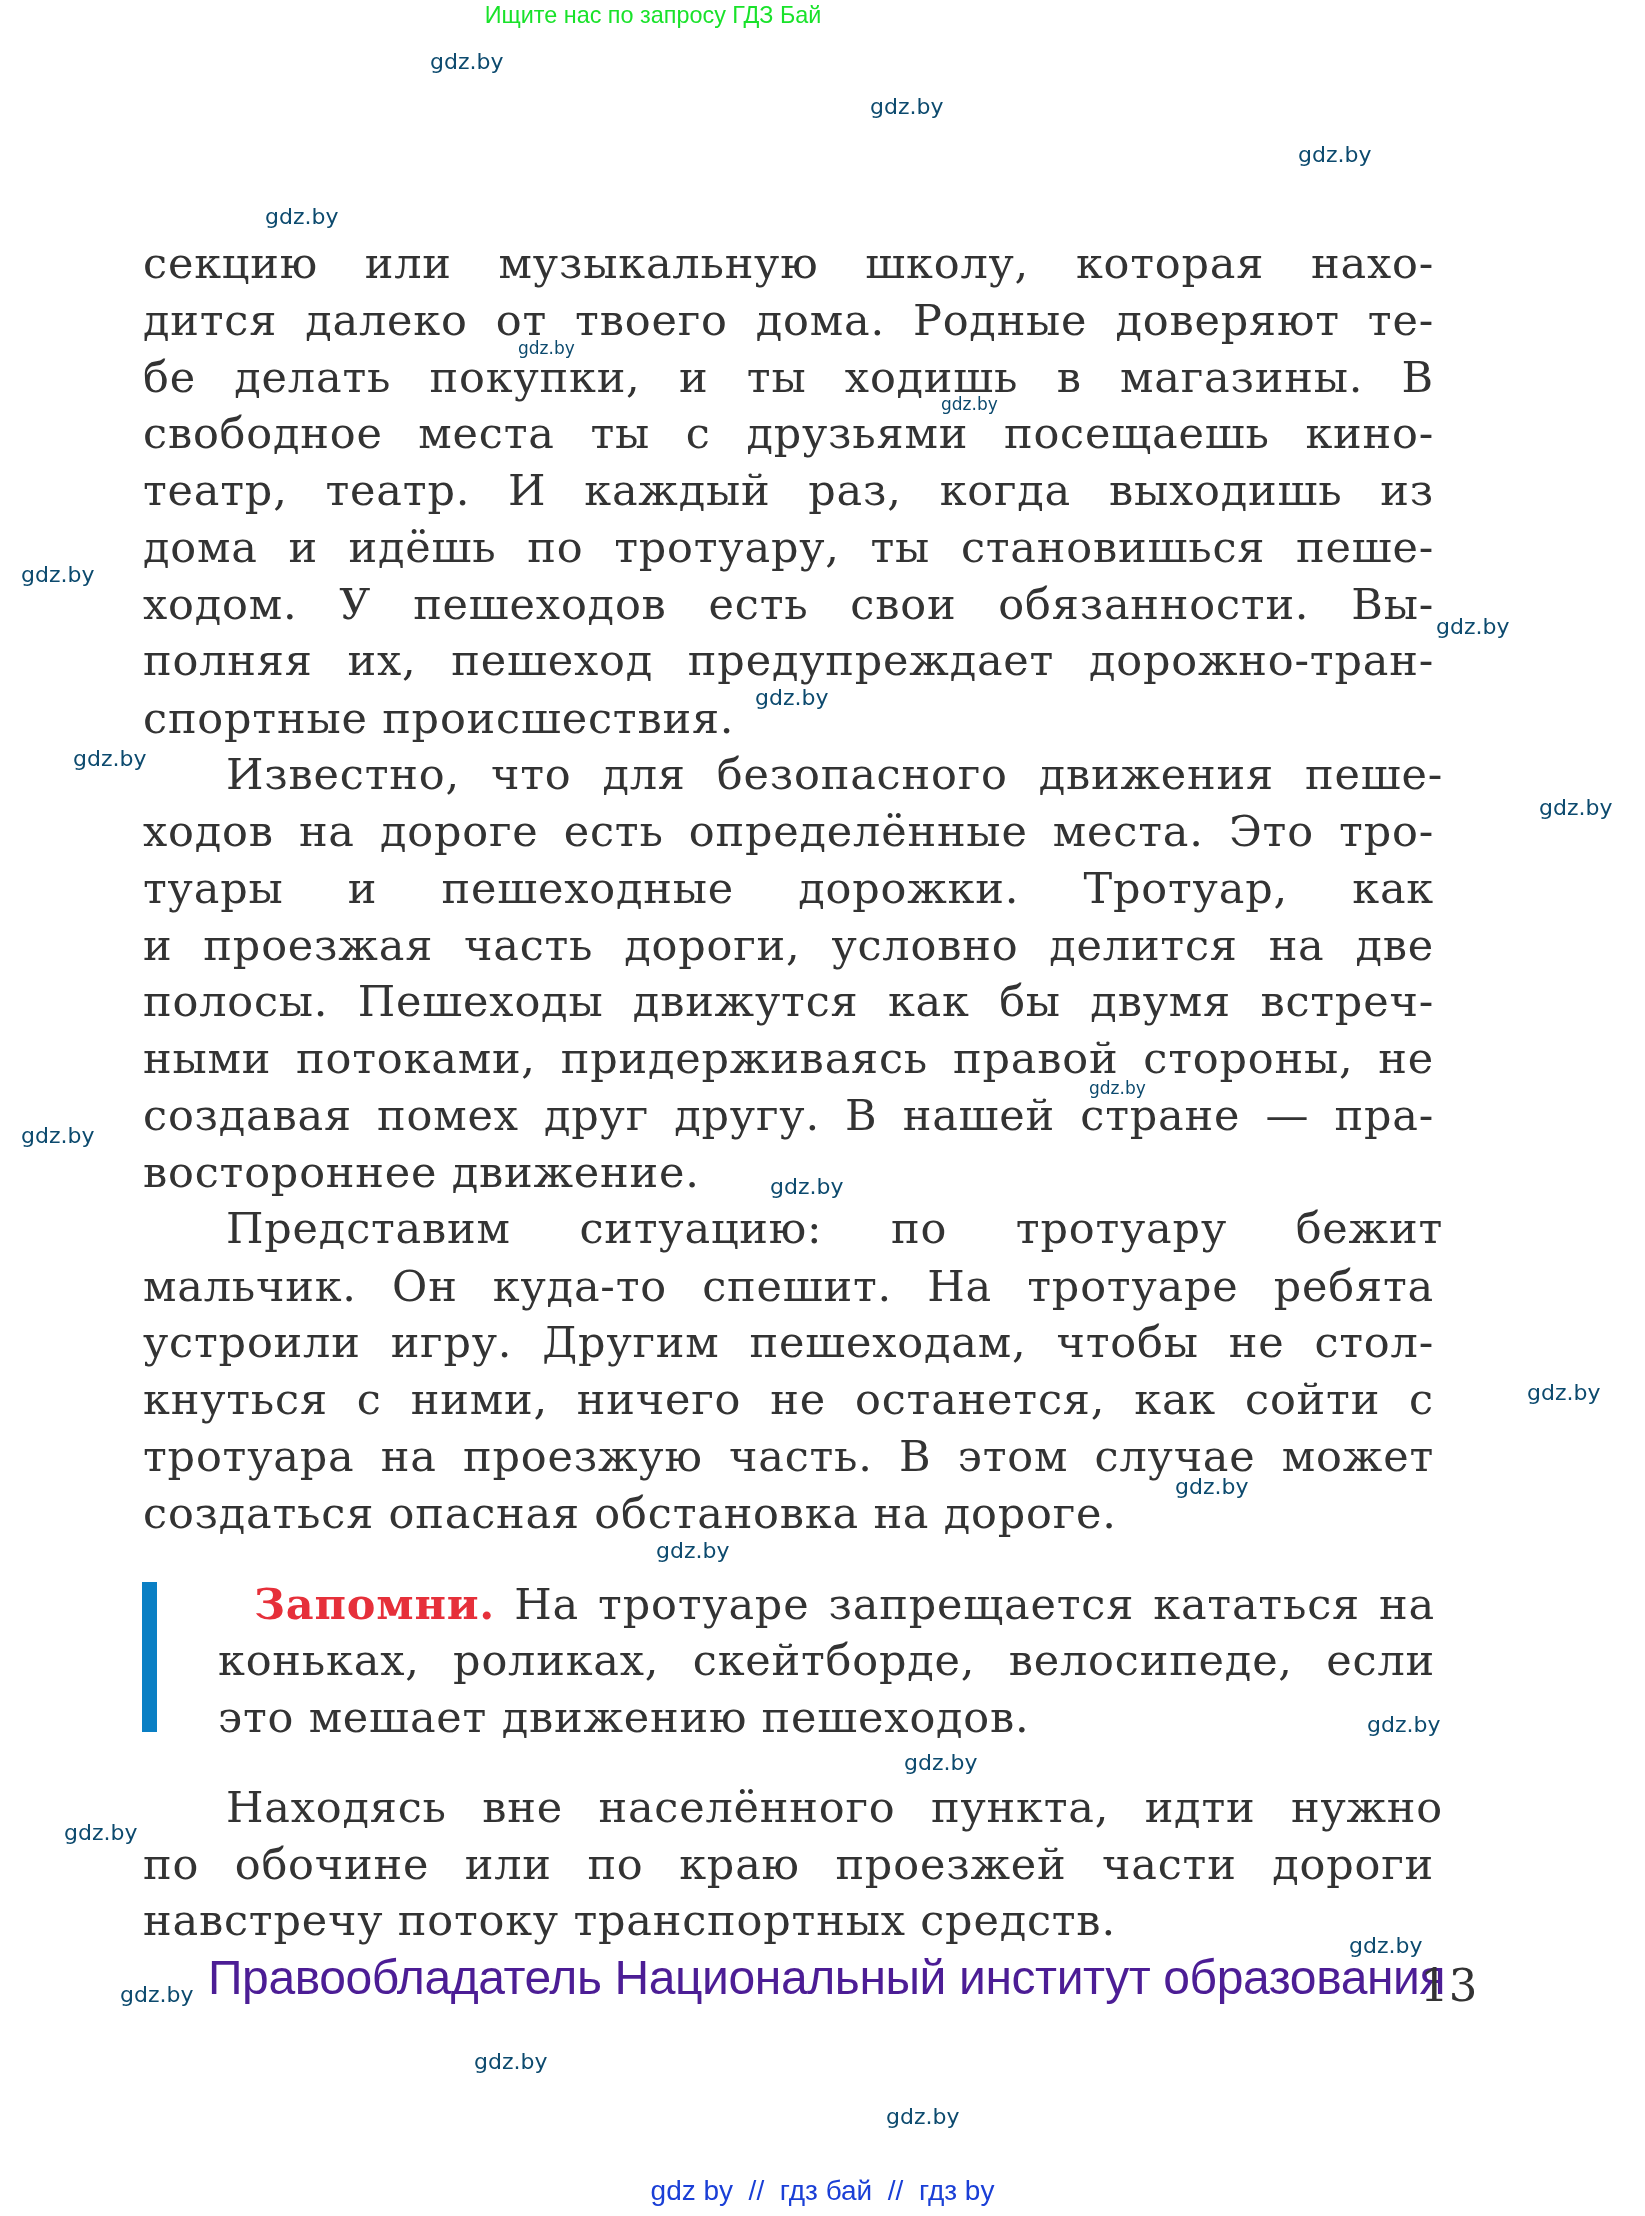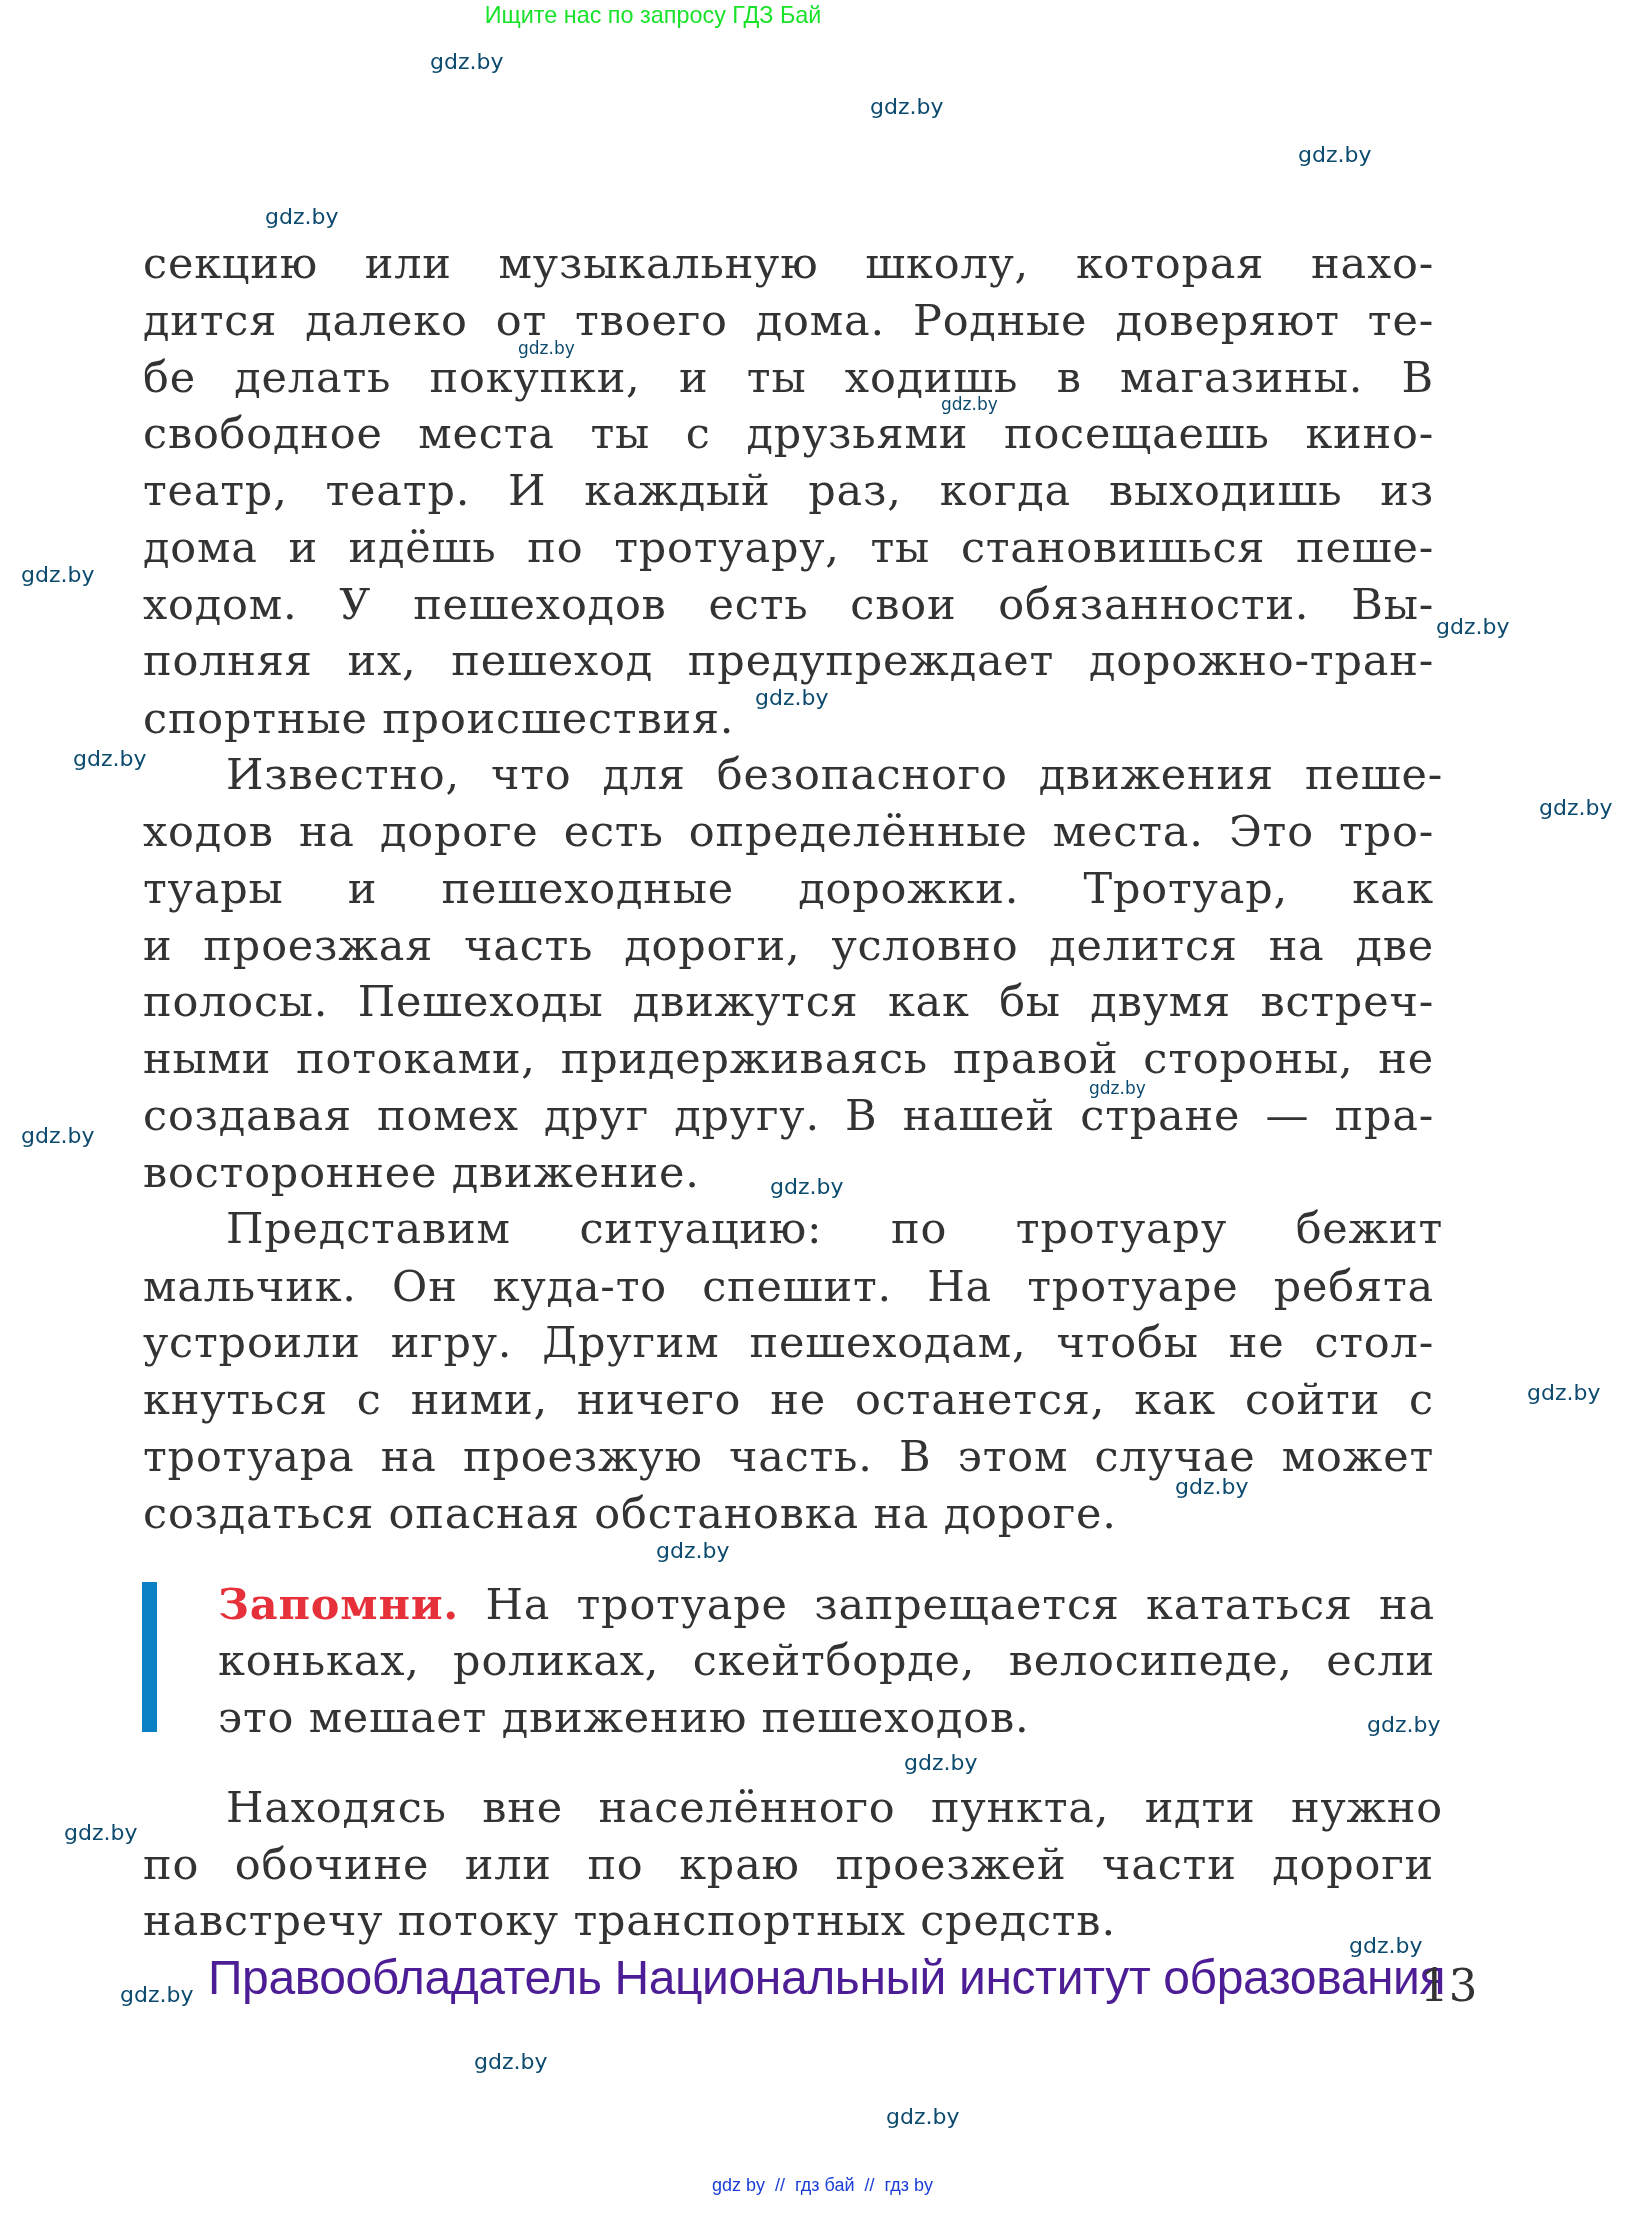--- a/index.html
+++ b/index.html
@@ -18,36 +18,36 @@
   .wm.small { font-size:17px; }
   .line {
     position:absolute; left:143px; width:1291px; height:56px;
     font-family:"DejaVu Serif", serif; font-size:43px; color:#333333;
     line-height:56px; white-space:nowrap; text-align:justify; text-align-last:justify;
     letter-spacing:0.8px;
   }
   .line.last { text-align-last:left; }
   .line.indent { left:218px; width:1217px;margin-left:8px; }
   .note-line { left:218px; width:1217px; }
-  .remember-label { color:#e6303a; font-weight:bold; }
+  .remember-label { color:#e6303a; font-weight:bold;margin-left:36px; }
   .note-bar {
     position:absolute; left:142px; top:1582px; width:14.5px; height:150px; background:#0a7fc4;
   }
   .copyright {
     position:absolute; left:208px; top:1950px;
     font-family:"Liberation Sans", sans-serif; font-size:48px; color:#4c1d95; white-space:nowrap;
     letter-spacing:-0.4px;
   }
   .page-number {
     position:absolute; left:1392px; top:1959px;
     font-family:"DejaVu Serif", serif; font-size:45px; color:#333;margin-left:28px;
   }
   .footer-links {
     position:absolute; left:0; width:1645px; top:2175px; text-align:center;
-    font-family:"Liberation Sans", sans-serif; font-size:18px; color:#1a3fd6; white-space:pre;
+    font-family:"Liberation Sans", sans-serif; font-size:28px; color:#1a3fd6; white-space:pre;
   }
 </style>
 </head>
 <body>
 
 <div class="top-banner">Ищите нас по запросу ГДЗ Бай</div>
 
 <div>
   <div class="line" style="top:235px">секцию или музыкальную школу, которая нахо-</div>
   <div class="line" style="top:292px">дится далеко от твоего дома. Родные доверяют те-</div>

